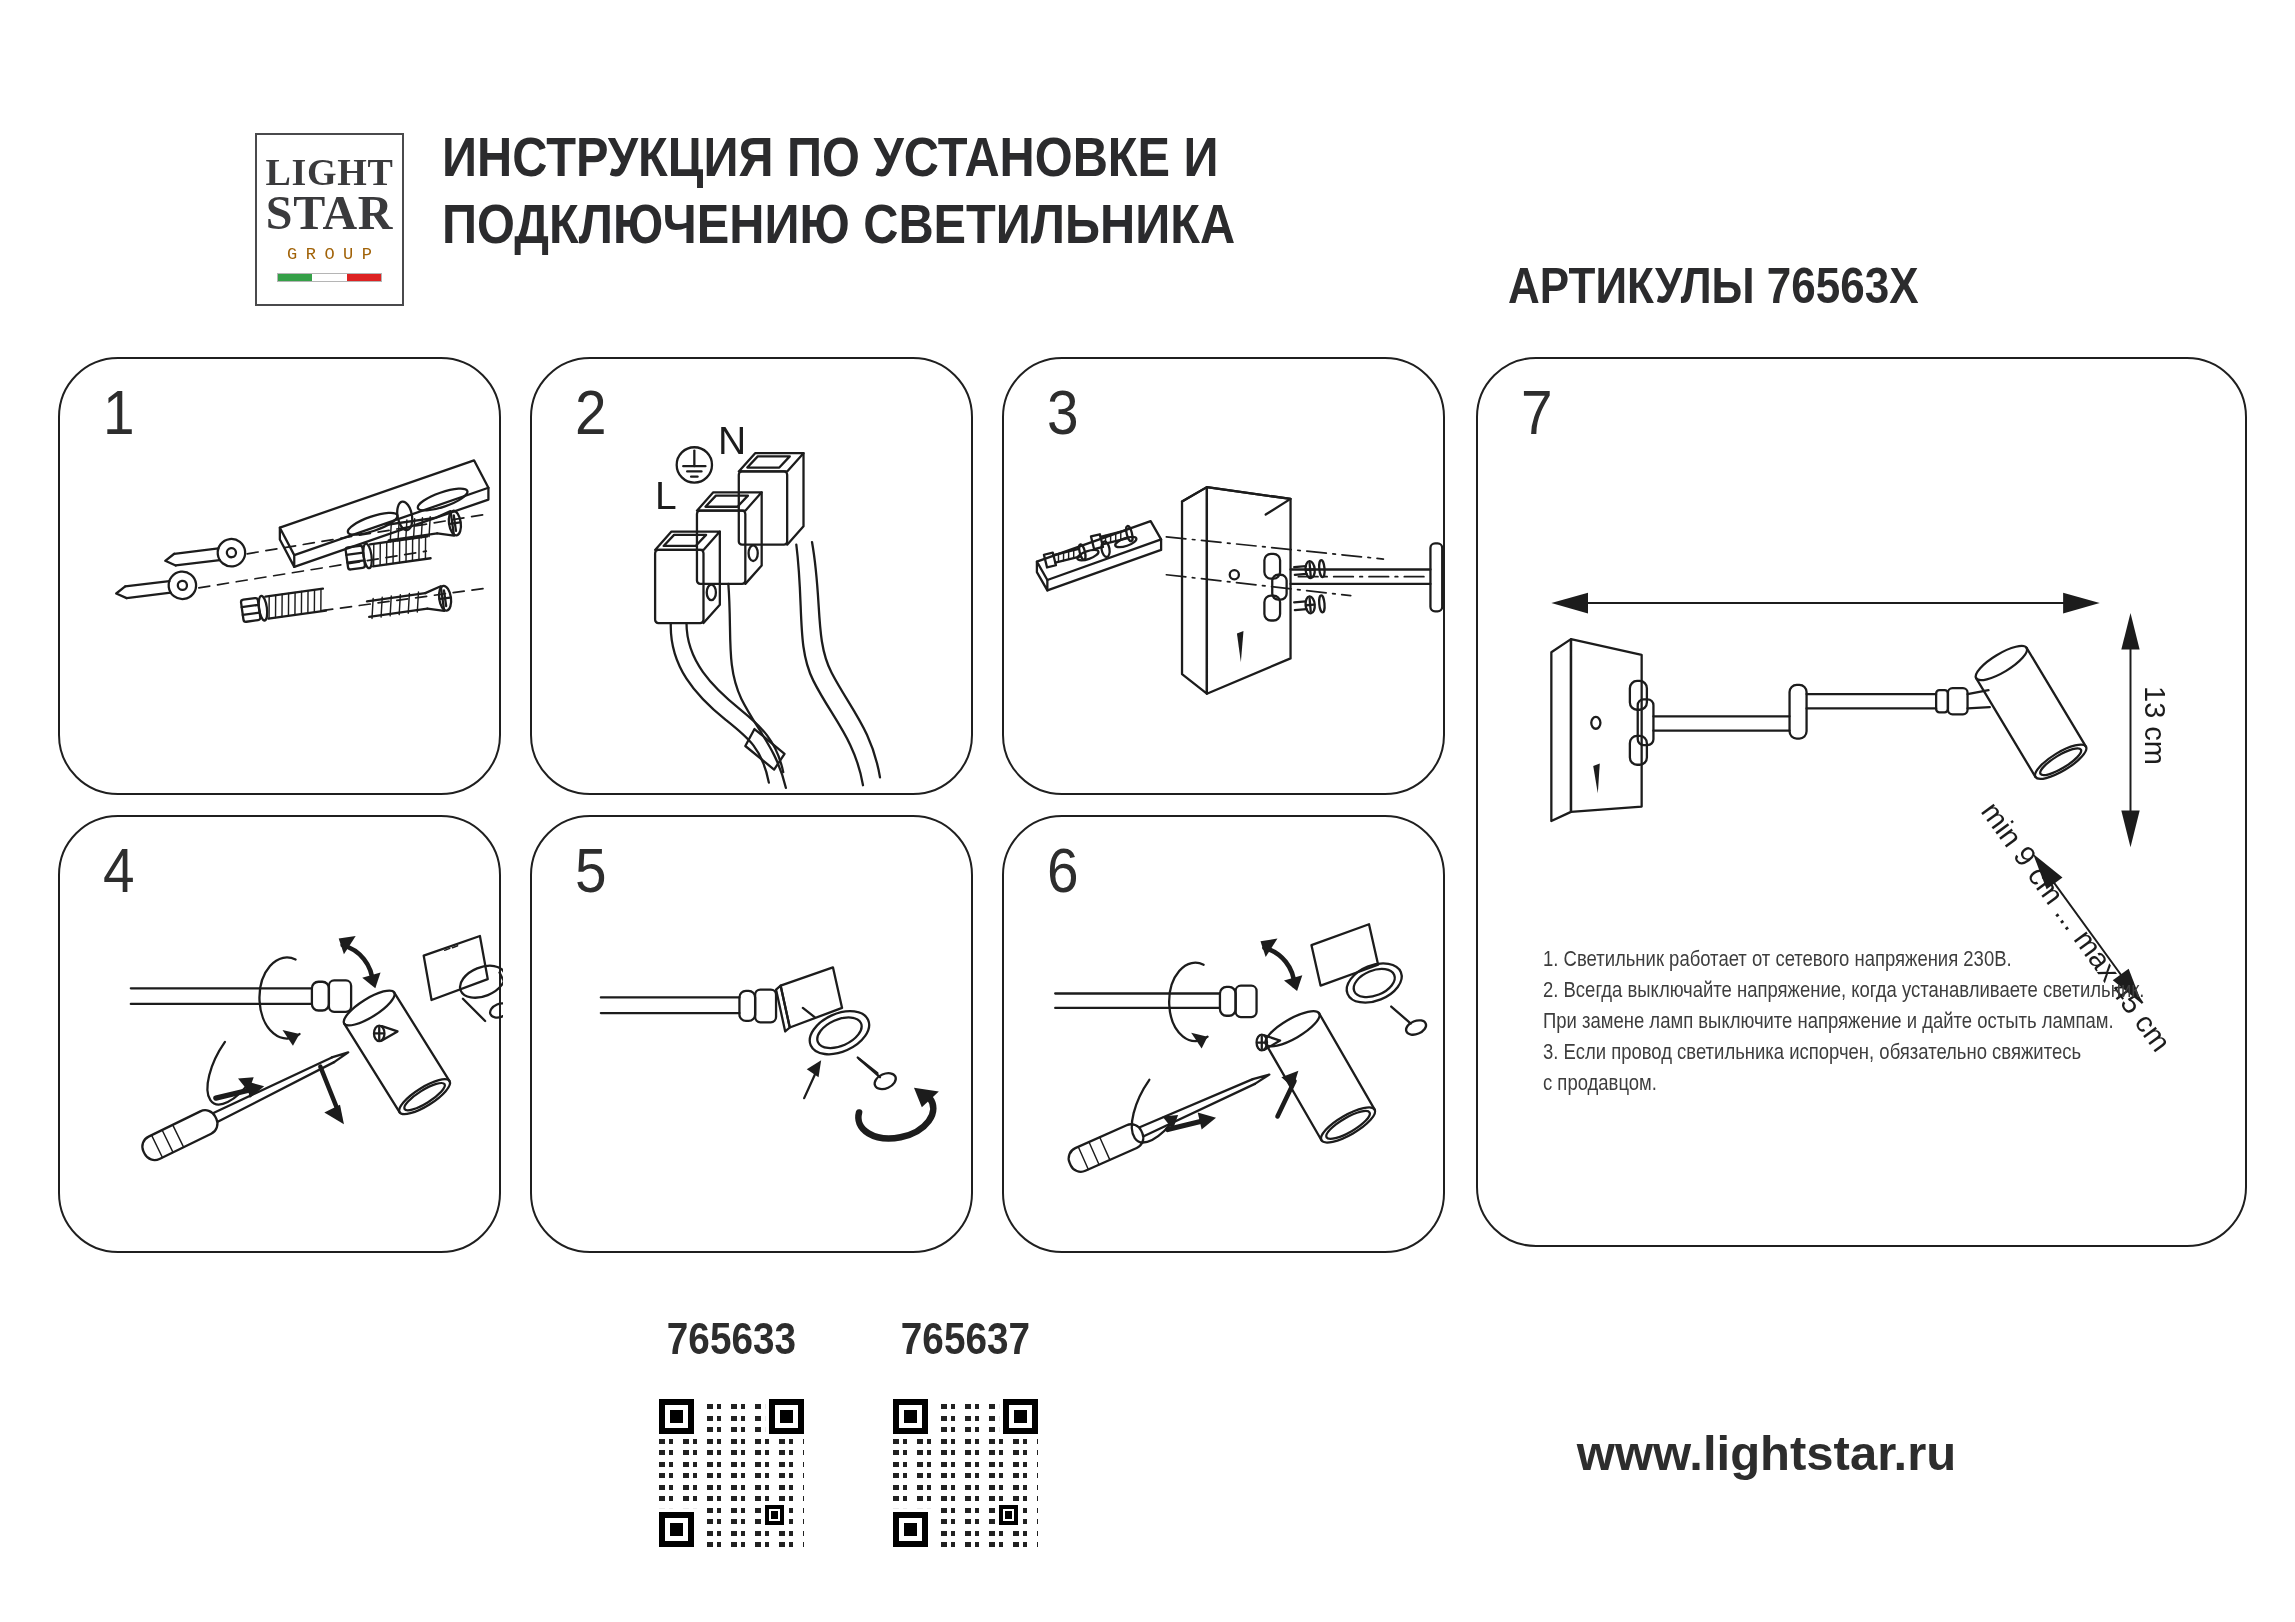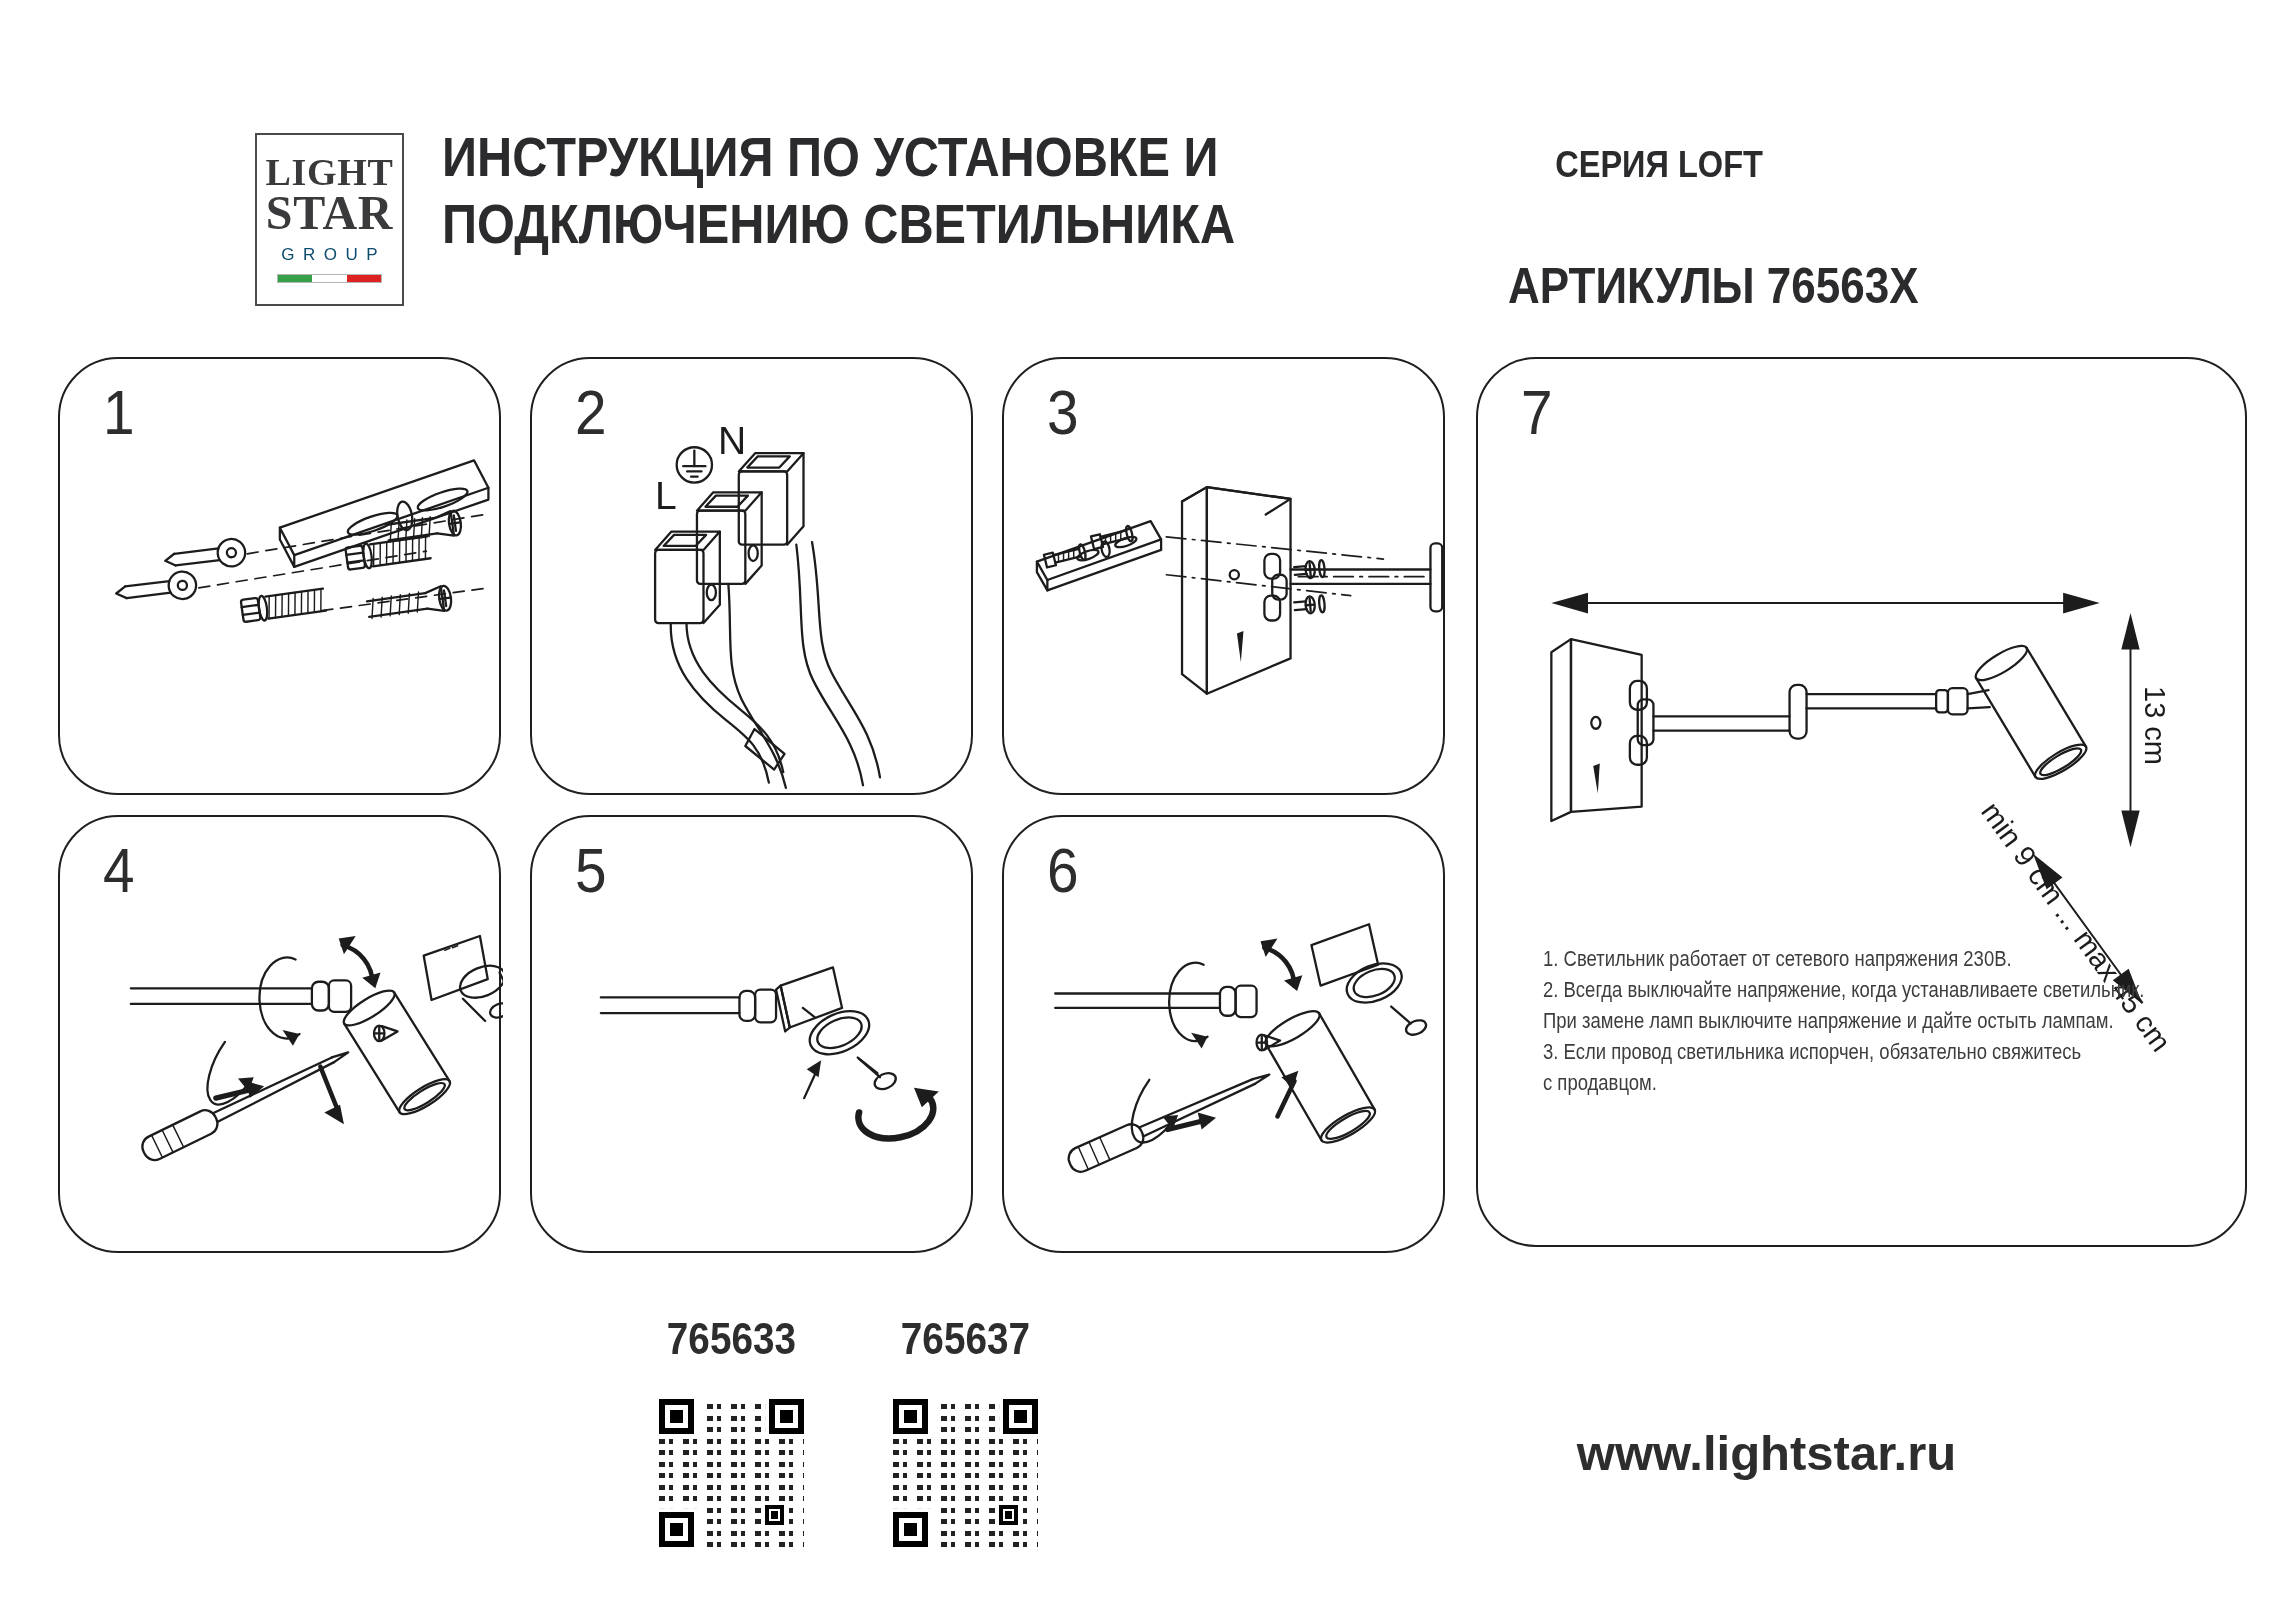--- a/index.html
+++ b/index.html
@@ -5,22 +5,22 @@
   html,body{margin:0;padding:0;background:#e8e8e8;}
   .page{position:relative;width:2295px;height:1623px;background:#ffffff;
         font-family:"Liberation Sans",sans-serif;color:#2b2b2b;overflow:hidden;}
 
   
   .logo-box{position:absolute;left:255px;top:102px;width:149px;height:173px;
             border:2px solid #4a4a4c;box-sizing:border-box;text-align:center;
             font-family:"Liberation Serif",serif;color:#3a3a3c;padding-top:18.3px;margin-top:31px;}
   .logo-light{font-size:38px;font-weight:bold;line-height:1;letter-spacing:0.7px;}
   .logo-star{font-size:48px;font-weight:bold;line-height:.92;letter-spacing:0.7px;}
-  .logo-group{font-family:Liberation Sans, sans-serif;font-size:17px;font-weight:400;
-              letter-spacing:8.5px;text-indent:8.5px;margin-top:9.8px;color:#0c4a6e;}
+  .logo-group{font-family:Liberation Mono, monospace;font-size:17px;font-weight:400;
+              letter-spacing:8.5px;text-indent:8.5px;margin-top:9.8px;color:#a16207;}
   .logo-flag{display:flex;width:103px;height:7.2px;margin:8.5px auto 0;border:0.7px solid #b5b5b5;}
   .logo-flag i{flex:1;}
   .fl-green{background:#35a048;} .fl-white{background:#ffffff;} .fl-red{background:#dd2222;}
 
   .doc-title{position:absolute;left:442px;top:123px;font-size:56px;font-weight:bold;
              line-height:67px;color:#2b2b2d;white-space:nowrap;
              transform:scaleX(.87);transform-origin:left top;}
   .series{position:absolute;left:1371px;top:144px;width:576px;text-align:center;
           font-size:37px;font-weight:bold;color:#2b2b2d;}
   .series>span,.articles>span{display:inline-block;transform:scaleX(.88);}
@@ -95,21 +95,20 @@
       <i class="fl-white"></i>
       <i class="fl-red"></i>
     </div>
   </div>
 
   <div class="doc-title">
     <div>ИНСТРУКЦИЯ ПО УСТАНОВКЕ И</div>
     <div>ПОДКЛЮЧЕНИЮ СВЕТИЛЬНИКА</div>
   </div>
 
-  <div class="series"><span>СЕРИЯ LOFT</span></div>
   <div class="articles"><span>АРТИКУЛЫ 76563X</span></div>
 
   <div class="panel p1">
     <div class="pnum">1</div>
     <svg class="ln art" width="443" height="438" viewBox="0 0 677 670">
       <path d="M336,258 L633,155 L655,197 L358,300 Z"></path>
       <path d="M336,258 L336,276 L358,318 L358,300"></path>
       <path d="M358,318 L655,215 L655,197"></path>
       <ellipse cx="478" cy="252" rx="40" ry="11" transform="rotate(-19 478 252)"></ellipse>
       <ellipse cx="585" cy="215" rx="40" ry="11" transform="rotate(-19 585 215)"></ellipse>

